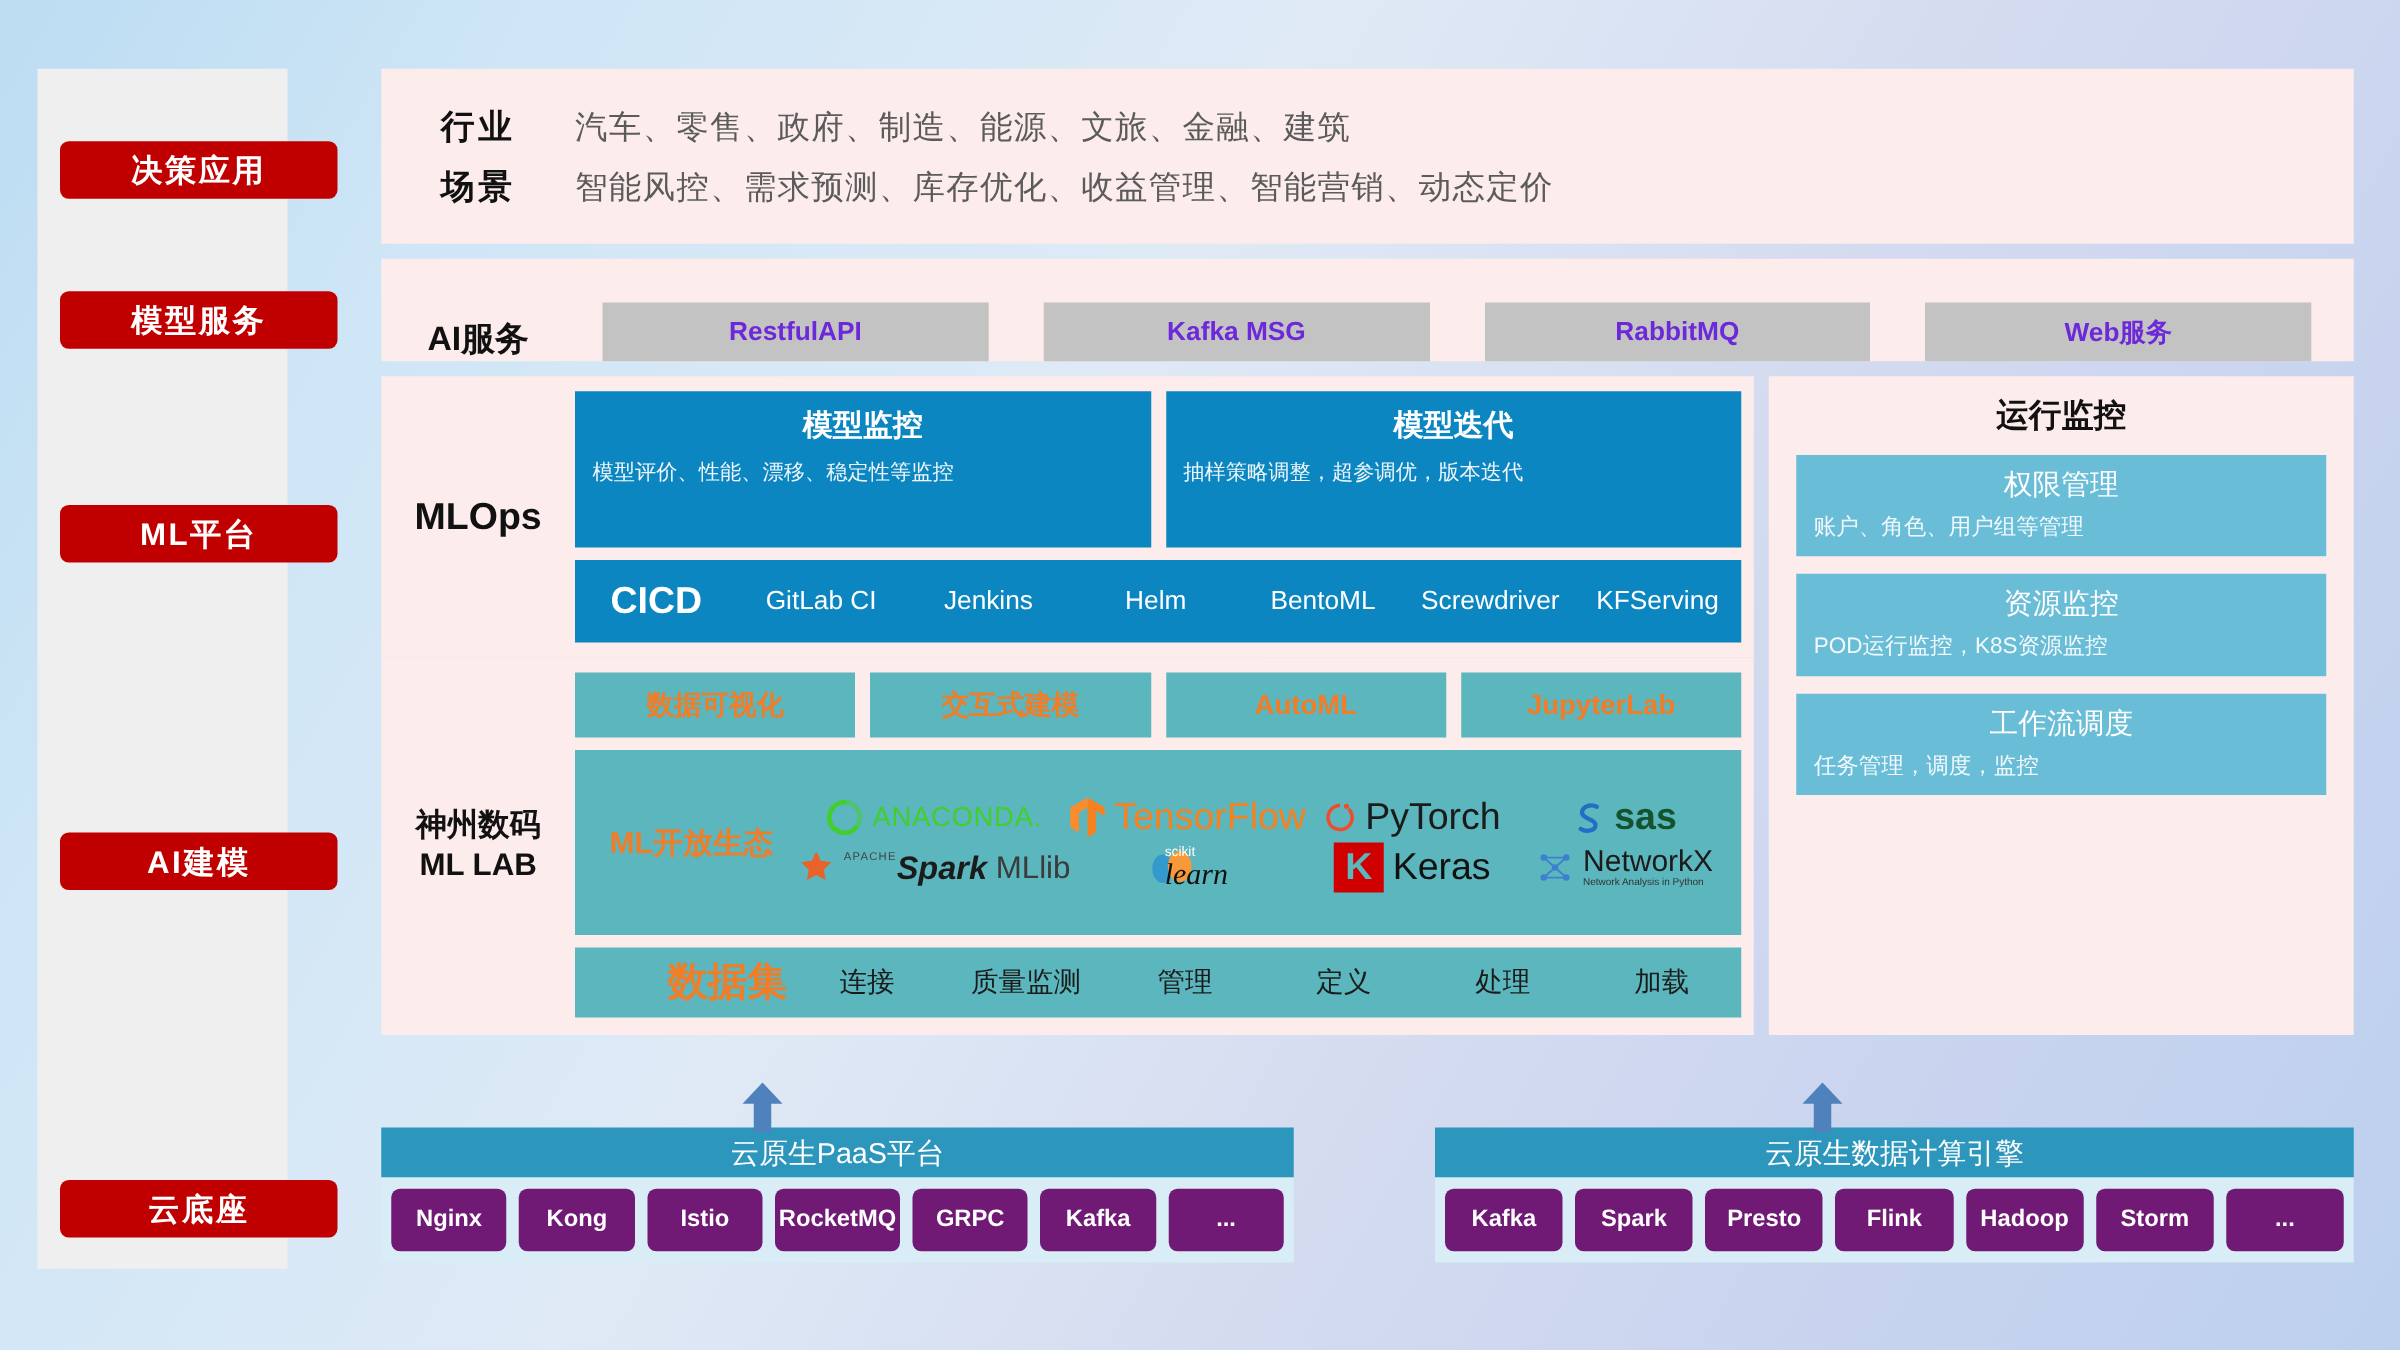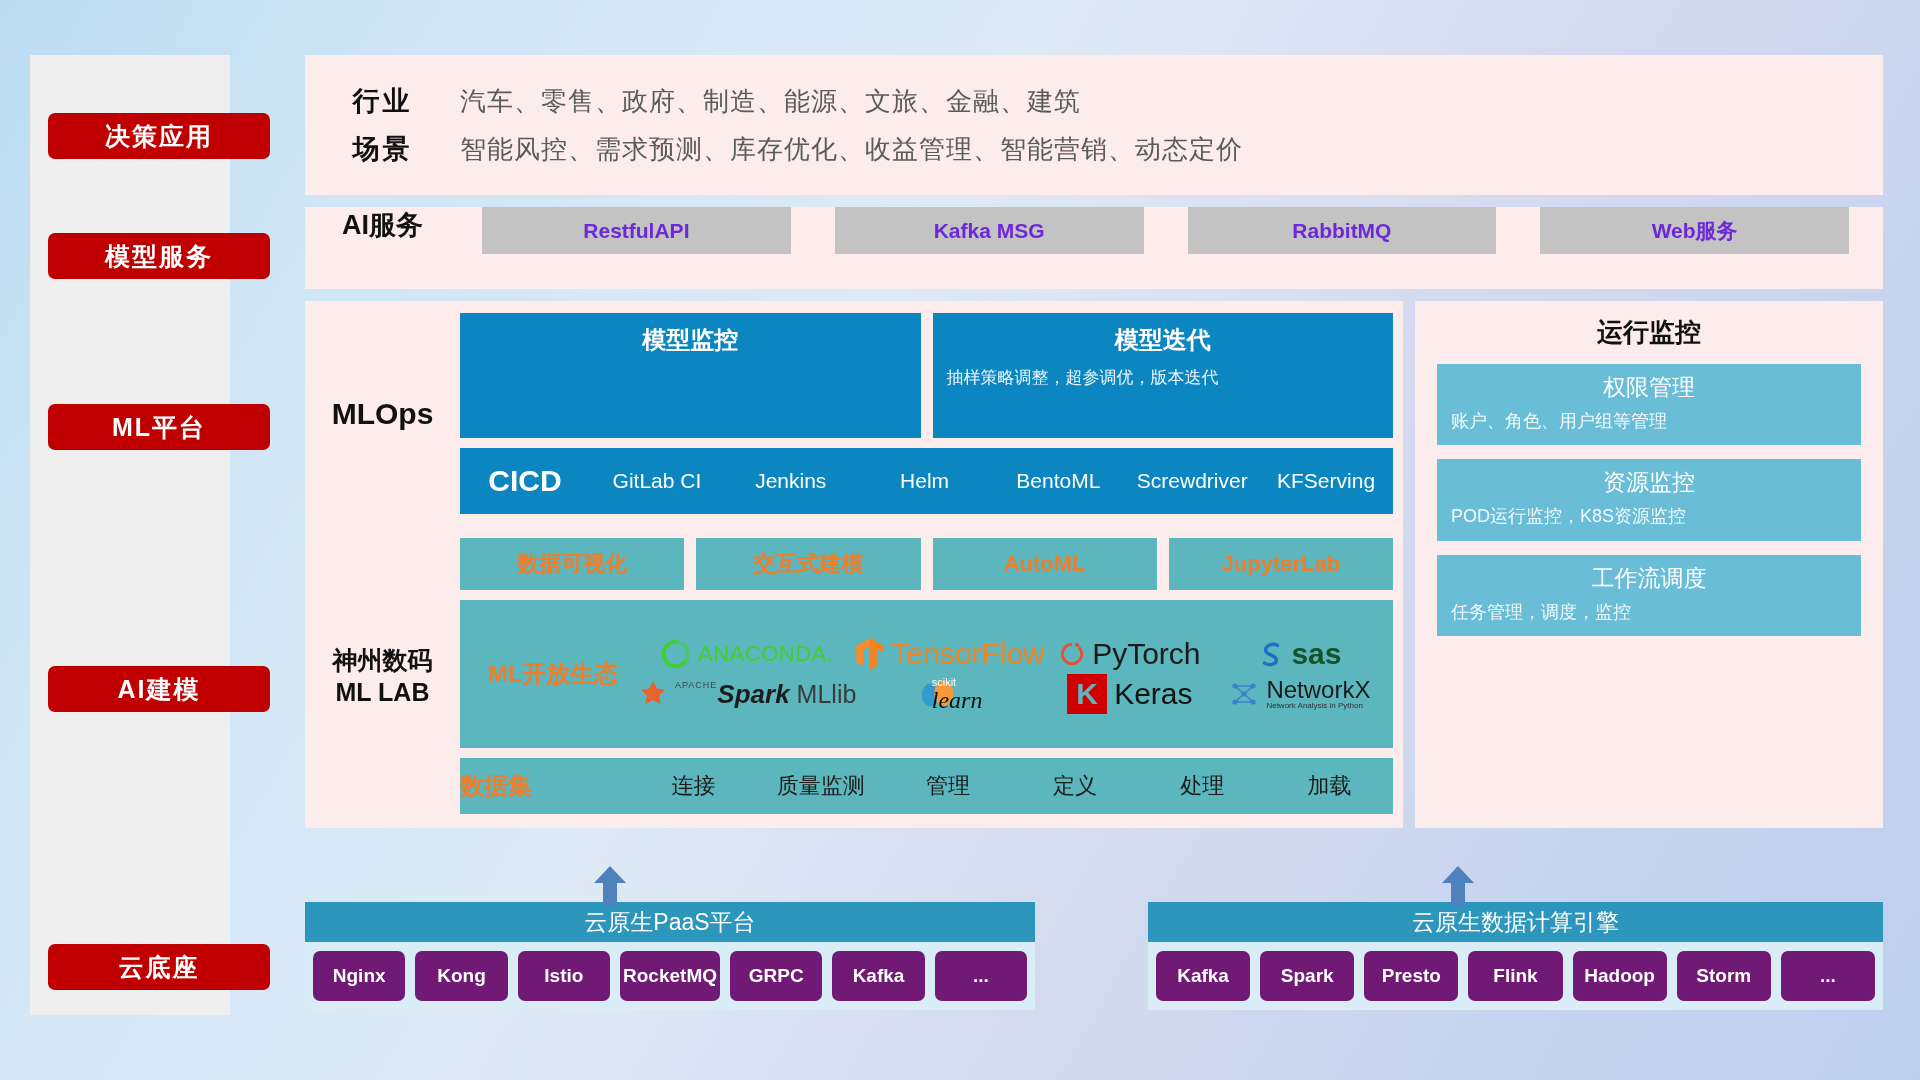--- a/index.html
+++ b/index.html
@@ -41,21 +41,21 @@
   #band-apps { padding: 22px 0 22px 0; height: 140px; }
   .app-row { display: flex; align-items: center; height: 48px; }
   .app-key {
     width: 155px; text-align: center;
     font-size: 27px; font-weight: bold; color: #111;
     letter-spacing: 3px;
   }
   .app-val { font-size: 26px; color: #5b5b5b; letter-spacing: 1px; }
 
   
-  #band-aisvc { height: 82px; display: flex; align-items: flex-start; }
+  #band-aisvc { height: 82px; display: flex; align-items: flex-end; }
   .aisvc-label {
     width: 155px; text-align: center;
     font-size: 27px; font-weight: bold; color: #111;
   }
   .aisvc-items { flex: 1; display: flex; gap: 0; padding-right: 12px; }
   .aisvc-box {
     flex: 1; margin: 0 22px; height: 47px;
     background: #c3c3c3; color: #6d28d9;
     font-size: 21px; font-weight: bold;
     display: flex; align-items: center; justify-content: center;
@@ -130,22 +130,22 @@
   .eco-label {
     width: 170px; text-align: center; flex: none;
     font-size: 24px; font-weight: bold; color: #f07d28;
   }
   .eco-logos { flex: 1; display: grid; grid-template-columns: repeat(4, 1fr); grid-template-rows: 1fr 1fr; align-items: center; justify-items: center; }
   .logo { display: flex; align-items: center; gap: 7px; }
   .ds-row {
     background: #5bb6bd; height: 56px; display: flex; align-items: center;
   }
   .ds-head {
-    width: 170px; text-align: left; flex: none;
-    font-size: 24px; font-weight: bold; color: #f07d28;
+    width: 170px; text-align: right; flex: none;
+    font-size: 32px; font-weight: bold; color: #f07d28;
   }
   .ds-item { flex: 1; text-align: center; font-size: 22px; color: #1b1b1b; }
 
   
   #cloud { position: absolute; left: 305px; top: 880px; width: 1578px; height: 160px; }
   .cloud-group { position: absolute; top: 22px; }
   #cloud-paas { left: 0; width: 730px; }
   #cloud-data { left: 843px; width: 735px; }
   .cloud-title {
     height: 40px; background: #2d96bd; color: #fff;
@@ -209,20 +209,21 @@
 
     <div style="width:1098px;">
 
       <div id="mlops-wrap">
         <div class="mlops-inner">
           <div class="mlops-label">MLOps</div>
           <div class="mlops-right">
             <div class="mlops-cards">
               <div class="mlops-card">
                 <div class="t">模型监控</div>
+                <div class="d">模型评价、性能、漂移、稳定性等监控</div>
               </div>
               <div class="mlops-card">
                 <div class="t">模型迭代</div>
                 <div class="d">抽样策略调整，超参调优，版本迭代</div>
               </div>
             </div>
             <div class="cicd-bar">
               <div class="cicd-head">CICD</div>
               <div class="cicd-item">GitLab CI</div>
               <div class="cicd-item">Jenkins</div>

